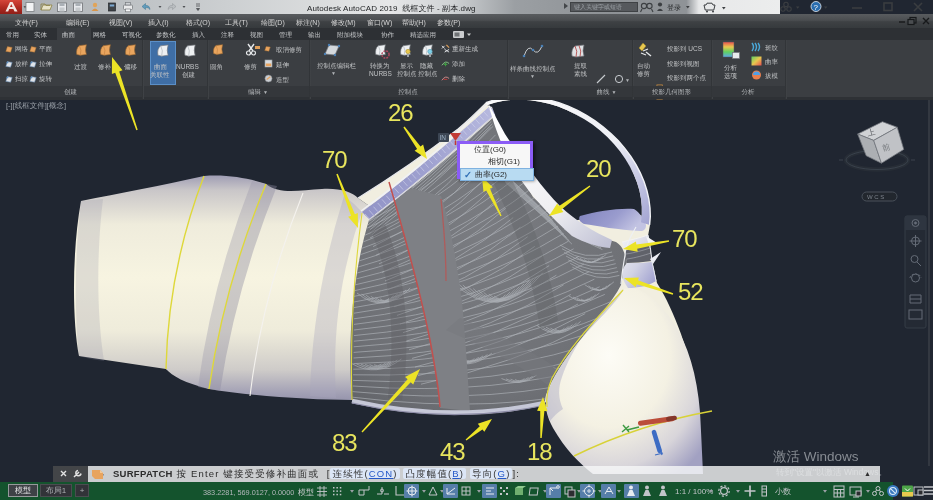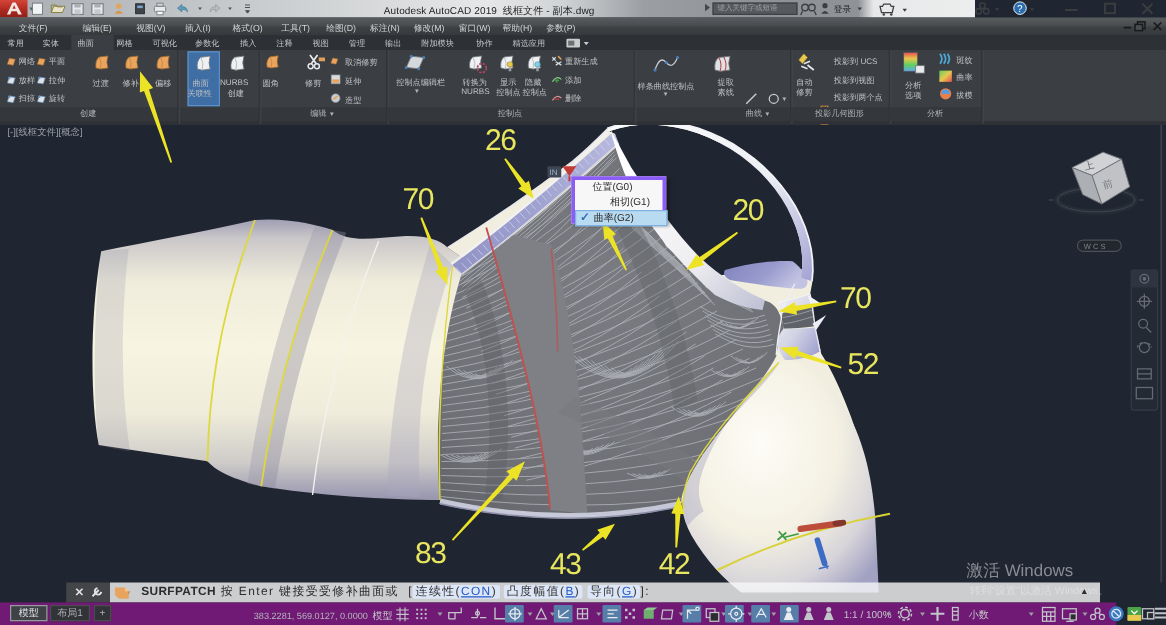--- a/index.html
+++ b/index.html
@@ -16,21 +16,21 @@
 .psep{position:absolute;top:0;width:2px;height:59px;background:linear-gradient(90deg,#2b2e31,#45484c)}
 #vp{position:absolute;left:0;top:100px;width:933px;height:400px}
 #vplabel{position:absolute;left:6px;top:101px;color:#9aa0a8;font-size:7.5px}
 #ctxmenu{position:absolute;left:457px;top:141px;width:76px;height:38px;background:#f7f7f7;border:3px solid #8b5cf6;box-shadow:2px 2px 3px rgba(0,0,0,.5);font-size:8px;color:#2a2a2a}
 .cmrow{position:absolute;left:0;width:74px;height:12px;line-height:12px}
 #cmdbar{position:absolute;left:53px;top:466px;width:827px;height:16px}
 #cmdleft{position:absolute;left:0;top:0;width:35px;height:16px;background:rgba(70,72,74,.92);color:#e8e8e8}
 #cmdmain{position:absolute;left:35px;top:0;width:792px;height:16px;background:rgba(246,247,248,.8);color:#2c2c2c;font-size:9.5px;letter-spacing:1.15px;line-height:16px;white-space:nowrap}
 .chip{background:#dce6f6;border-radius:2px;padding:0 2px;color:#333}
 .chip b{color:#2458c8;font-weight:normal;text-decoration:underline}
-#statusbar{position:absolute;left:0;top:482px;width:893px;height:18px;background:#701a75;color:#b9bcc0;font-size:8px}
+#statusbar{position:absolute;left:0;top:482px;width:893px;height:18px;background:#14532d;color:#b9bcc0;font-size:8px}
 .num{position:absolute;color:#e8e55e;font-size:24px;letter-spacing:-1.2px}
 </style></head><body>
 <div id="titlebar">
     <svg class="abs" style="left:0;top:0" width="933" height="14" viewBox="0 0 933 14">
       <defs>
         <linearGradient id="alog" x1="0" y1="0" x2="0" y2="1">
           <stop offset="0" stop-color="#d44539"></stop>
           <stop offset="0.5" stop-color="#b32b22"></stop>
           <stop offset="1" stop-color="#8e1f18"></stop>
         </linearGradient>
@@ -714,21 +714,21 @@
     <polygon points="543.0,397.0 537.1,410.7 540.2,410.9 540.3,438.0 541.7,438.0 544.4,411.1 547.5,411.2" fill="#ece326"></polygon>
     <polygon points="492.0,419.0 477.8,423.8 479.8,426.2 465.6,439.5 466.4,440.5 482.4,429.4 484.4,431.8" fill="#ece326"></polygon>
     <polygon points="420.0,369.0 405.1,377.0 407.6,379.3 361.5,431.5 362.5,432.5 410.7,382.2 413.2,384.5" fill="#ece326"></polygon>
     <polygon points="482.0,177.0 483.5,191.9 486.2,190.5 500.4,216.3 501.6,215.7 490.0,188.7 492.8,187.3" fill="#ece326"></polygon>
   </svg>
 <div class="num" style="left:322px;top:146px">70</div>
 <div class="num" style="left:388px;top:99px">26</div>
 <div class="num" style="left:586px;top:155px">20</div>
 <div class="num" style="left:672px;top:225px">70</div>
 <div class="num" style="left:678px;top:278px">52</div>
-<div class="num" style="left:527px;top:438px">42</div>
+<div class="num" style="left:527px;top:438px">18</div>
 <div class="num" style="left:440px;top:438px">43</div>
 <div class="num" style="left:332px;top:429px">83</div>
 <div id="vplabel">[-][线框文件][概念]</div>
 <div id="ctxmenu">
 <div class="cmrow" style="top:0;"><span style="margin-left:14px">位置(G0)</span></div>
 <div class="cmrow" style="top:12px;"><span style="margin-left:28px">相切(G1)</span></div>
 <div class="cmrow" style="top:24px;background:#b8dbf2;border:1px solid #7fb2e0;width:74px;height:13px"><span style="position:absolute;left:3px;top:0px;color:#2f6eb4;font-size:9.5px;font-weight:bold">✓</span><span style="margin-left:14px">曲率(G2)</span></div>
 </div>
 <div id="cmdbar">
 <div id="cmdleft"><svg width="35" height="16" viewBox="0 0 35 16">

